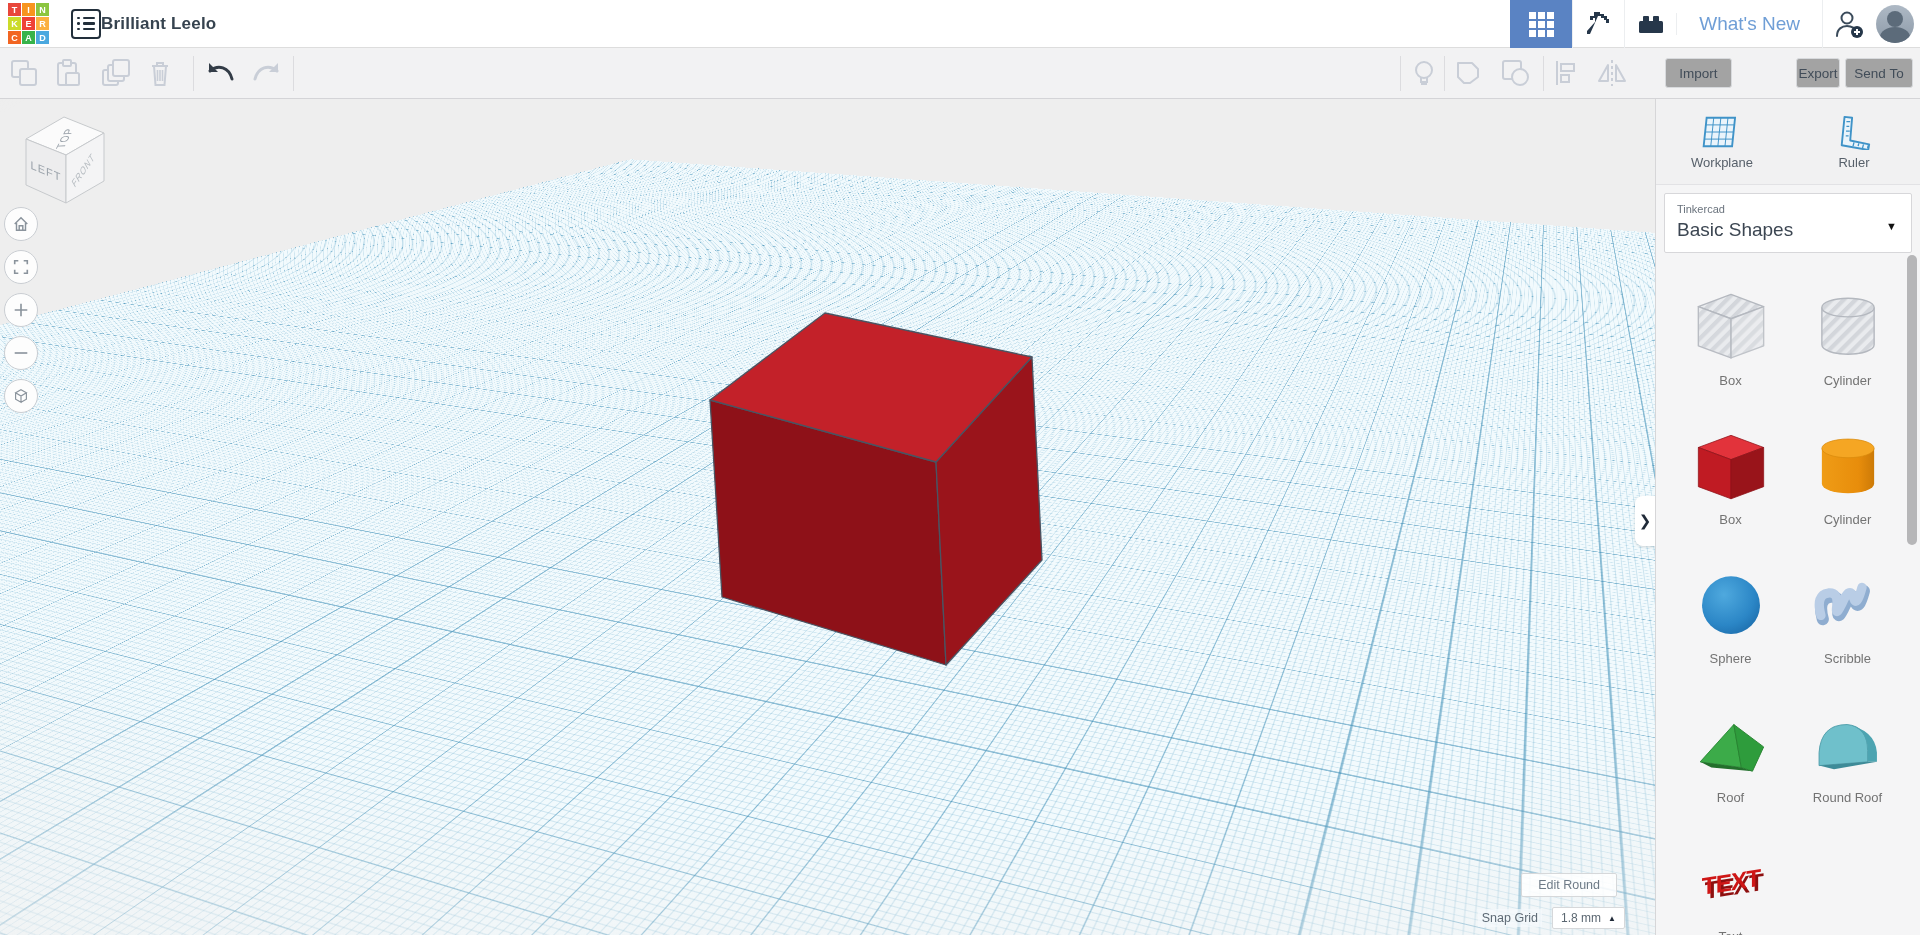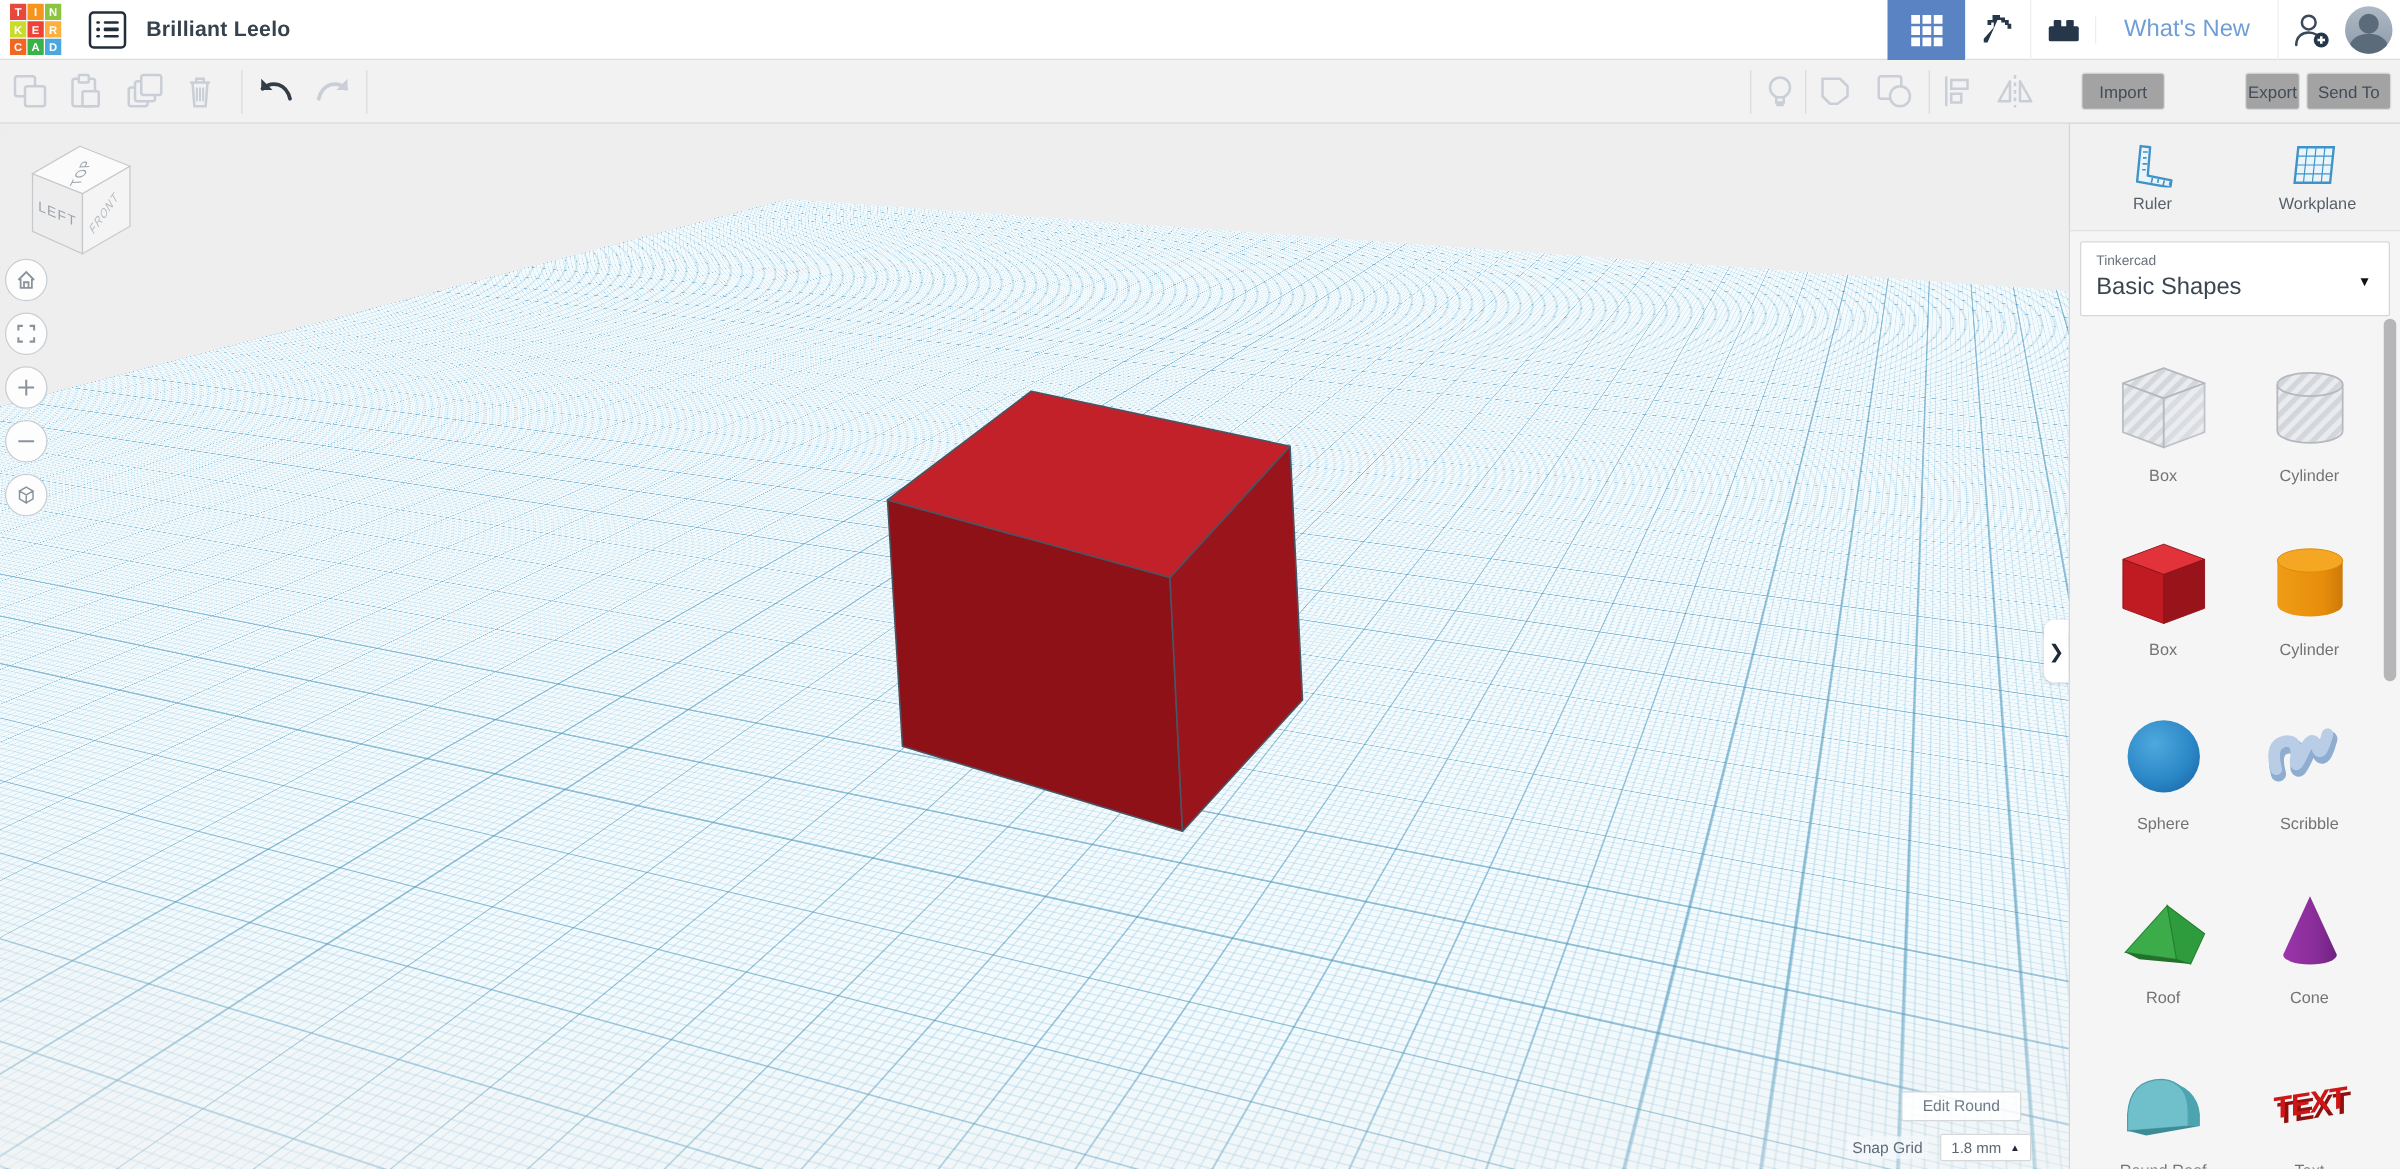--- a/index.html
+++ b/index.html
@@ -13,21 +13,21 @@
     gap:1px; margin-left:8px; cursor:pointer; }
   .logo span { display:flex; align-items:center; justify-content:center;
     color:#fff; font-size:9px; font-weight:bold; }
   .doc-icon { width:30px; height:30px; margin-left:22px; border:2.5px solid #222f3b;
     border-radius:4px; position:relative; display:flex; flex-direction:column;
     justify-content:center; gap:3px; padding:4px; cursor:pointer; }
   .doc-icon i { display:block; height:2.5px; background:#222f3b; border-radius:1px;
     margin-left:6px; position:relative; }
   .doc-icon i::before { content:""; position:absolute; left:-6px; top:0; width:2.5px;
     height:2.5px; background:#222f3b; border-radius:50%; }
-  .title { margin-left:16px; font-size:17px; font-weight:bold; color:#36434f;
+  .title { font-size:17px; font-weight:bold; color:#36434f;
     letter-spacing:.2px; }
   .header-right { position:absolute; right:0; top:0; height:48px; display:flex;
     align-items:center; }
   .hbtn { height:48px; display:flex; align-items:center; justify-content:center;
     cursor:pointer; border-left:1px solid #eceef0; }
   .grid-btn { width:62px; background:#5a83c3; border-left:none; }
   .grid-ico { display:grid; grid-template-columns:repeat(3,7px); grid-auto-rows:7px; gap:2px; }
   .grid-ico b { background:#fff; }
   .tool-btn { width:52px; }
   .whats-new { padding:0 22px; color:#6f9ed6; font-size:19px; cursor:pointer;
@@ -294,33 +294,33 @@
 
   <div class="collapse-tab">
     <span>❯</span>
   </div>
 </div>
 
 <div class="panel">
   <div class="helpers">
     <div class="helper">
       <svg width="42" height="36" viewBox="0 0 44 38">
-        <path d="M12 3 l8 1 -2 24 20 4 -1 6 -28 -5 Z" fill="#eaf4fb" stroke="#3f93c8" stroke-width="2" stroke-linejoin="round"></path>
-        <path d="M14 8 h4 M14 13 h3 M13.6 18 h4 M13.3 23 h3 M22 30 l-1 4 M27 31 l-.6 3 M32 32 l-1 4 M37 33 l-.6 3" stroke="#3f93c8" stroke-width="1.4"></path>
-      </svg>
-      <div class="helper-label">Ruler</div>
-    </div>
-    <div class="helper">
-      <svg width="42" height="36" viewBox="0 0 44 38">
         <g transform="translate(4,2) skewX(-6)">
           <rect x="2" y="2" width="30" height="30" fill="#eaf4fb" stroke="#3f93c8" stroke-width="2"></rect>
           <path d="M2 9.5 h30 M2 17 h30 M2 24.5 h30 M9.5 2 v30 M17 2 v30 M24.5 2 v30" stroke="#3f93c8" stroke-width="1"></path>
         </g>
       </svg>
       <div class="helper-label">Workplane</div>
+    </div>
+    <div class="helper">
+      <svg width="42" height="36" viewBox="0 0 44 38">
+        <path d="M12 3 l8 1 -2 24 20 4 -1 6 -28 -5 Z" fill="#eaf4fb" stroke="#3f93c8" stroke-width="2" stroke-linejoin="round"></path>
+        <path d="M14 8 h4 M14 13 h3 M13.6 18 h4 M13.3 23 h3 M22 30 l-1 4 M27 31 l-.6 3 M32 32 l-1 4 M37 33 l-.6 3" stroke="#3f93c8" stroke-width="1.4"></path>
+      </svg>
+      <div class="helper-label">Ruler</div>
     </div>
   </div>
 
   <div class="lib-select">
     <div class="lib-group">Tinkercad</div>
     <div class="lib-name">Basic Shapes</div>
     <div class="lib-caret">▼</div>
   </div>
 
   <div class="shapes">
@@ -403,27 +403,20 @@
 
     <div class="tile">
       <svg viewBox="0 0 90 90">
         <polygon points="48,22 12,62 56,68" fill="#3cab49" stroke="#2b8a37" stroke-width="1"></polygon>
         <polygon points="48,22 80,46 68,72 56,68" fill="#2e9c3c" stroke="#27822f" stroke-width="1"></polygon>
         <polygon points="12,62 56,68 68,72 24,68" fill="#23702c"></polygon>
       </svg>
       <div class="tile-label">Roof</div>
     </div>
 
-    <div class="tile">
-      <svg viewBox="0 0 90 90">
-        <path d="M45 14 L68 64 A23 8.5 0 0 1 22 64 Z" fill="url(#cone)"></path>
-        <path d="M22 64 a23 8.5 0 0 0 46 0 a23 8.5 0 0 1 -46 0" fill="#5e1b6e"></path>
-      </svg>
-      <div class="tile-label">Cone</div>
-    </div>
 
     <div class="tile">
       <svg viewBox="0 0 90 90">
         <path d="M14 66 L14 52 Q16 22 44 22 Q66 24 66 50 L66 62 Z" fill="#6fc0cb" stroke="#4d9daa" stroke-width="1"></path>
         <path d="M44 22 Q74 28 76 52 L76 62 L66 62 L66 50 Q66 26 44 22 Z" fill="#4da4b1"></path>
         <path d="M14 66 L66 62 L76 62 L30 70 Z" fill="#3e8b98"></path>
       </svg>
       <div class="tile-label">Round Roof</div>
     </div>
 

